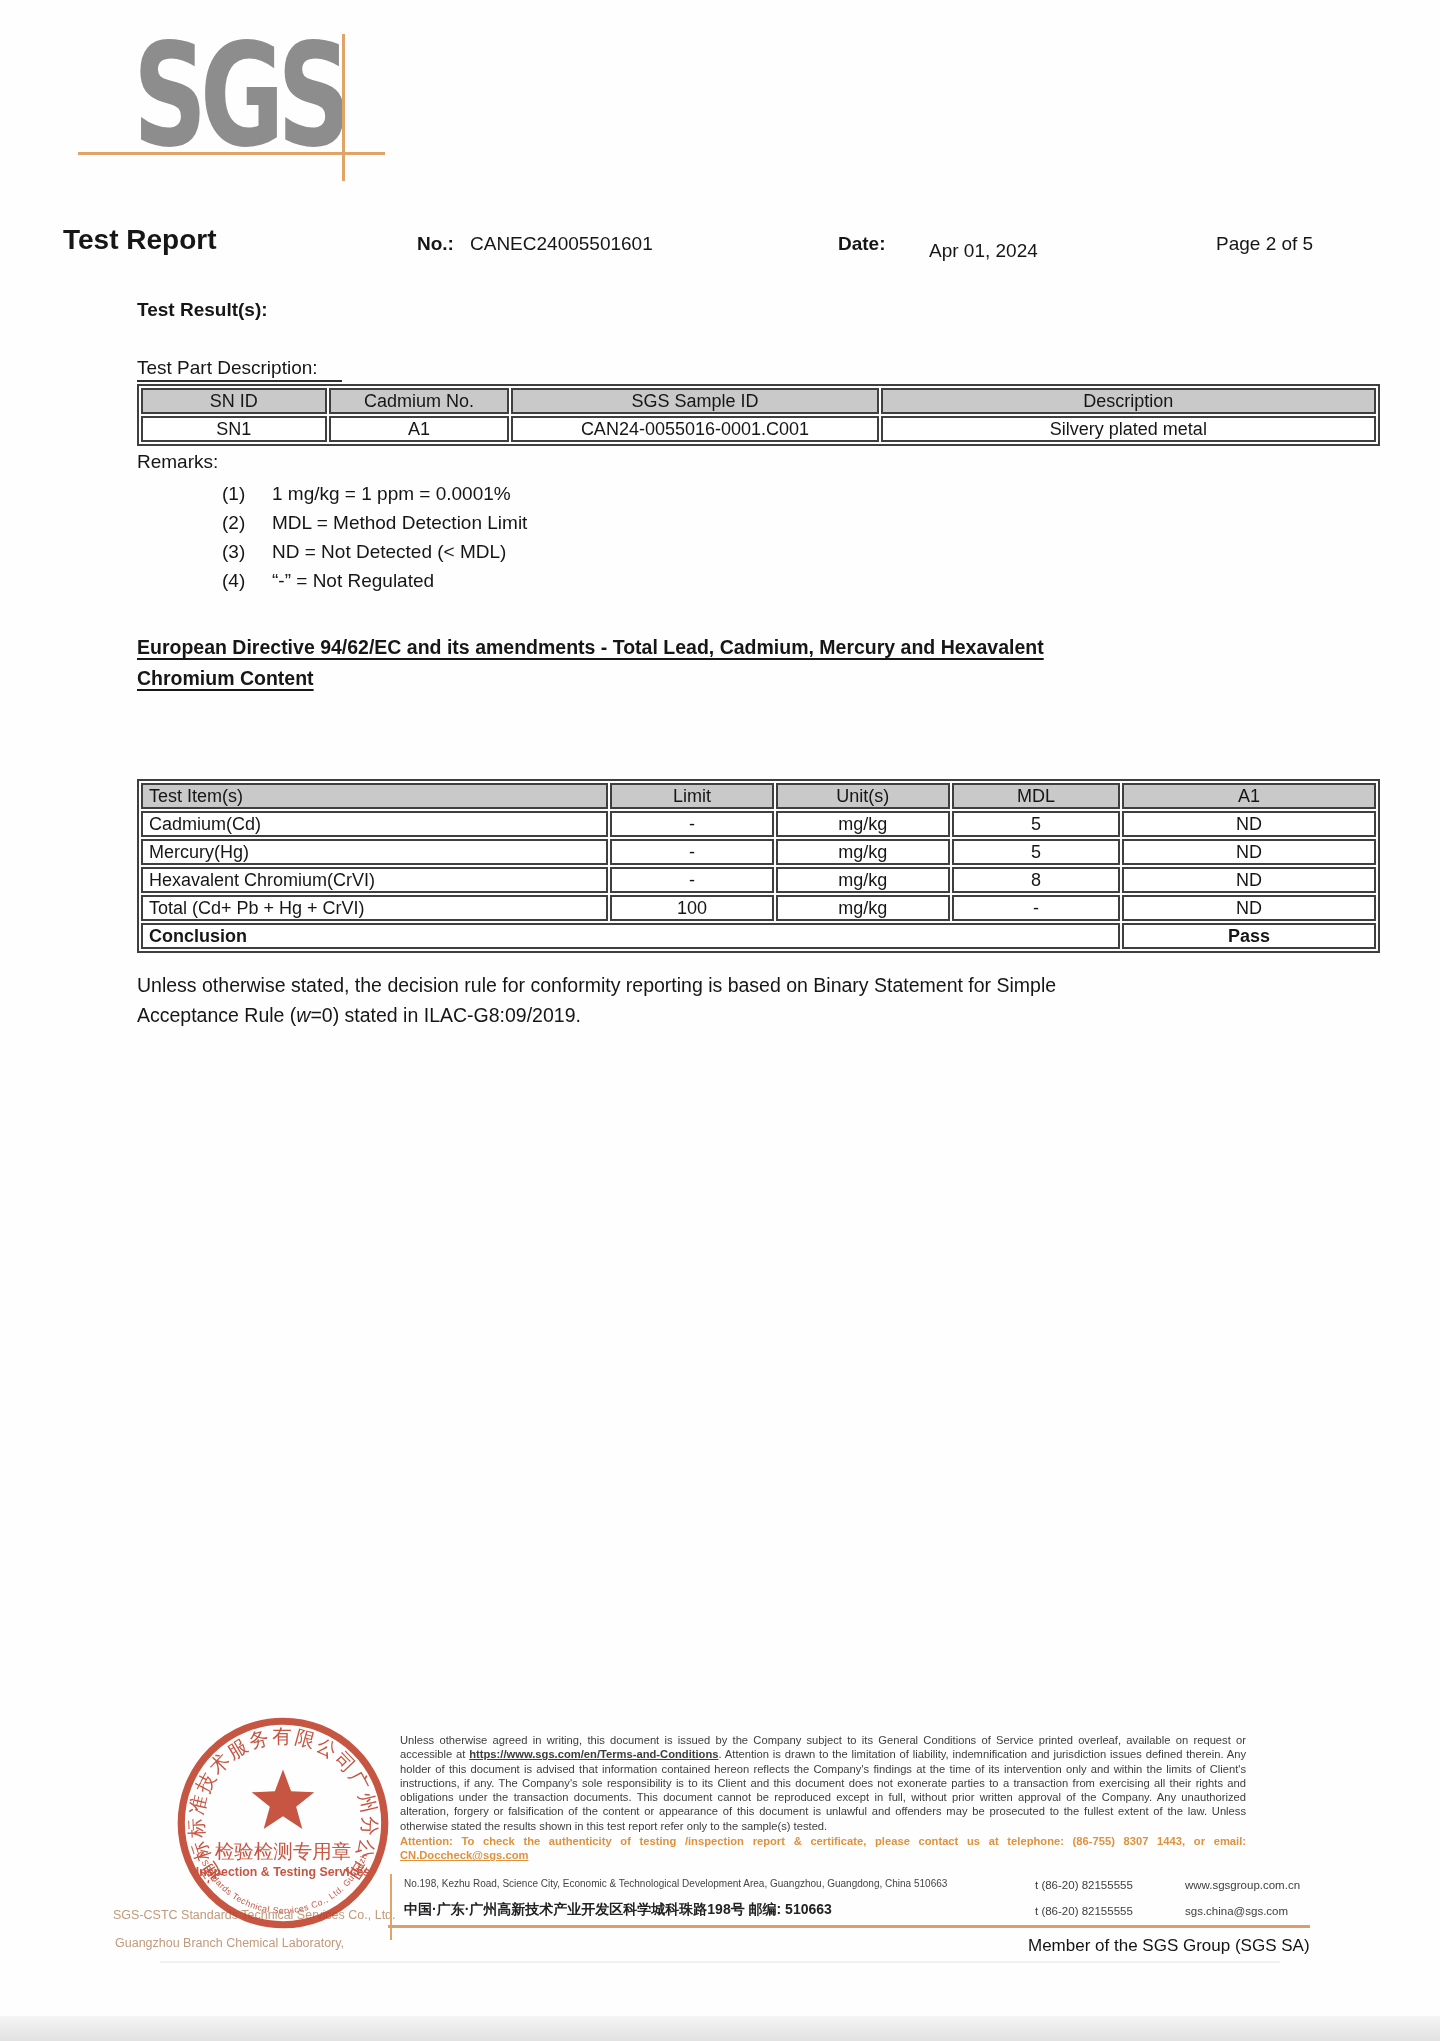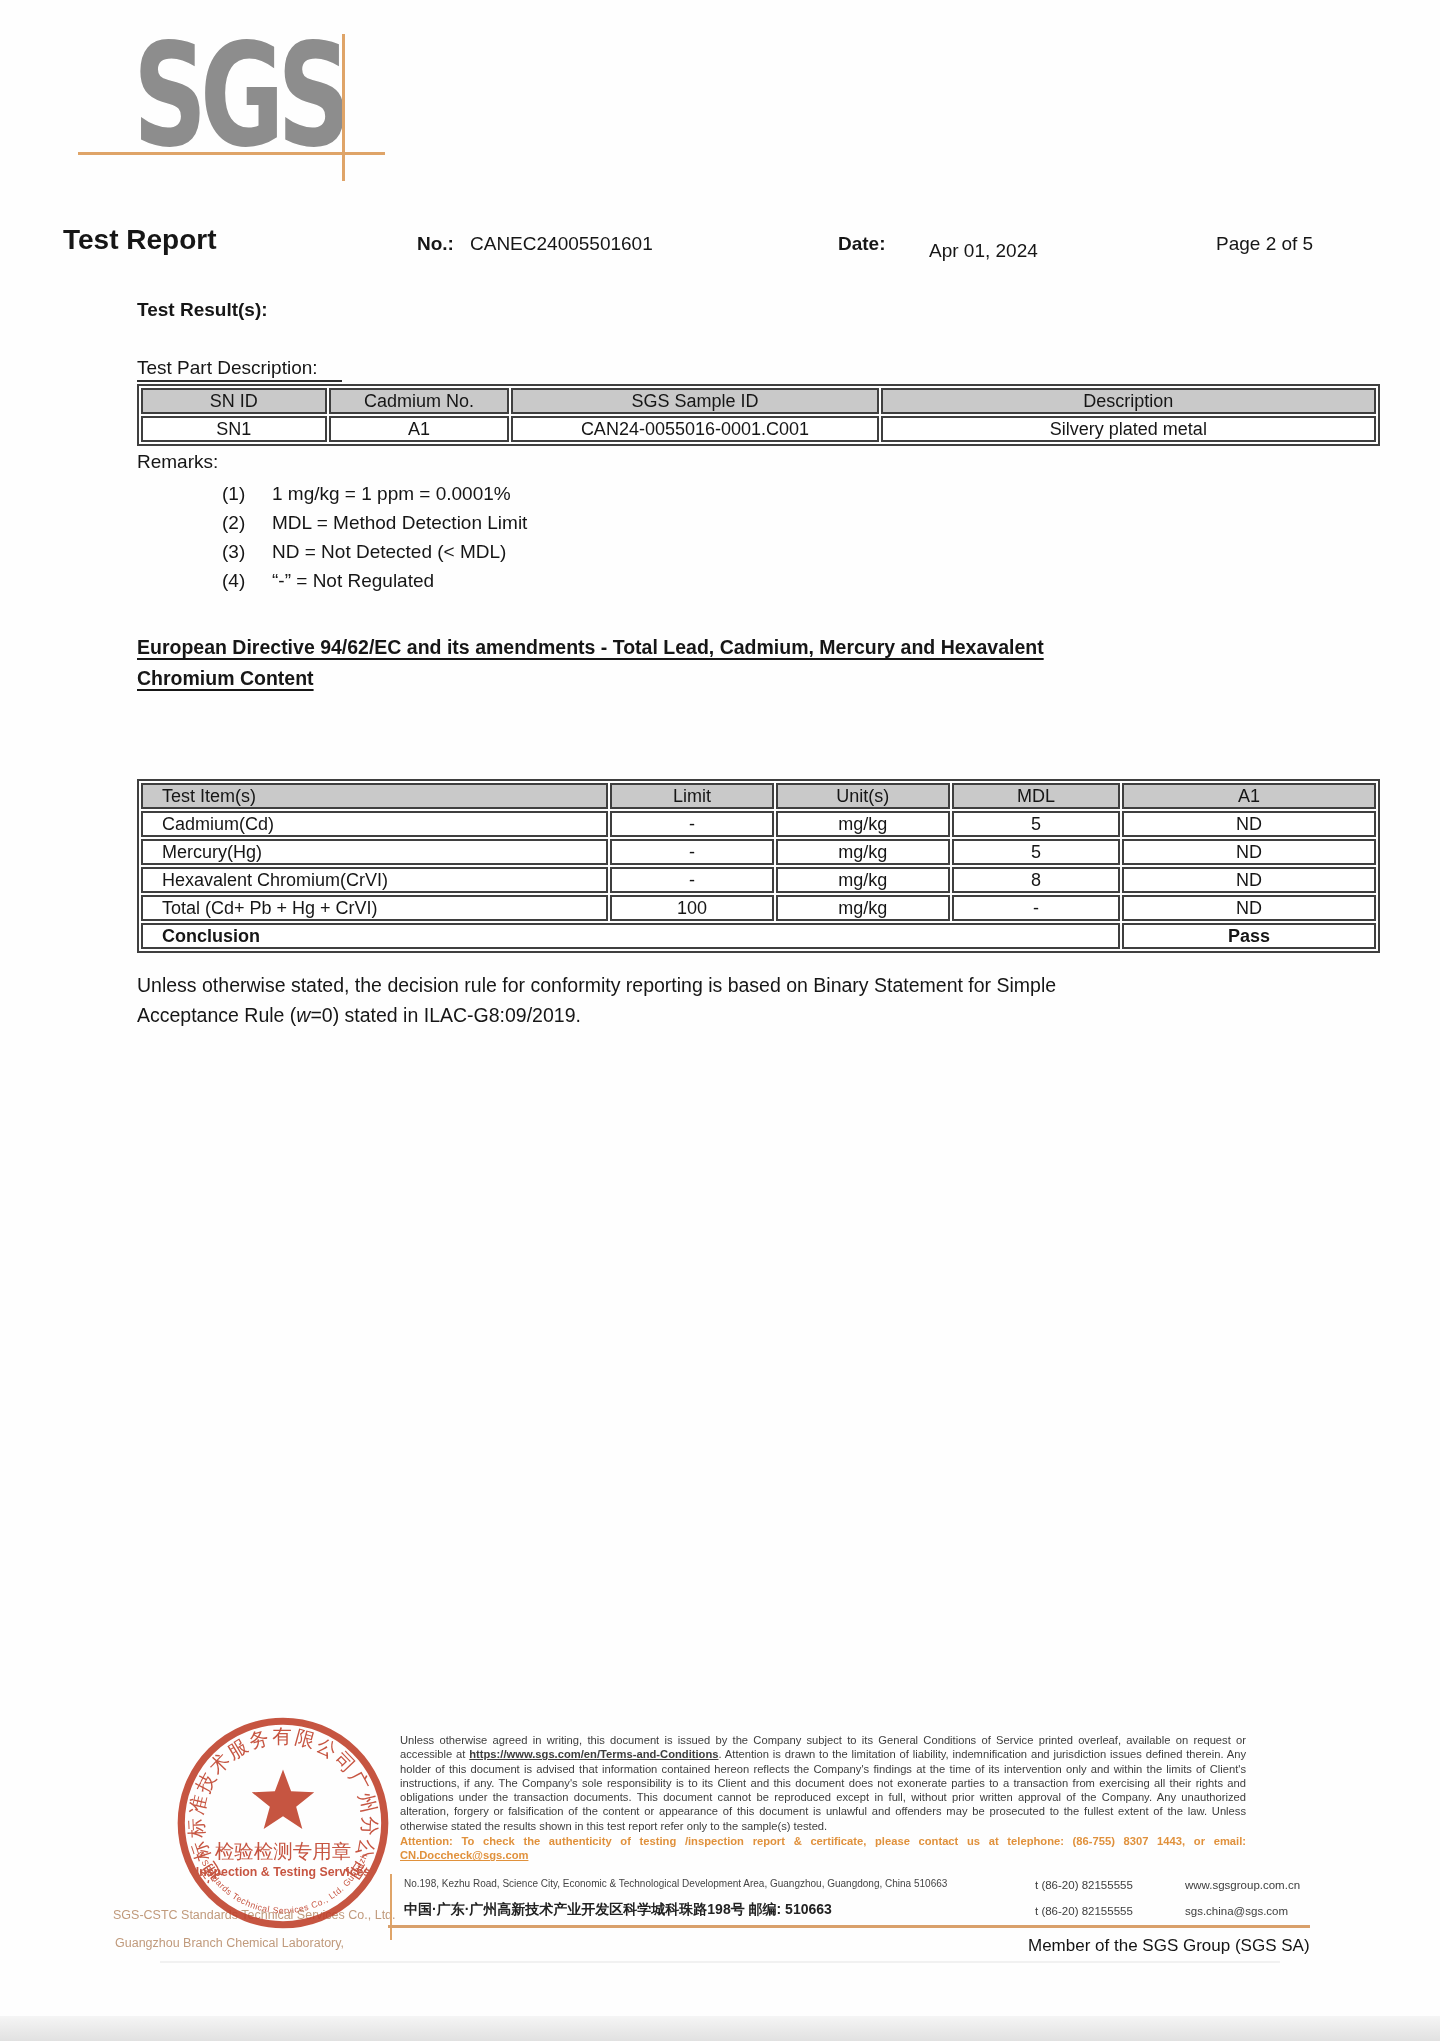--- a/index.html
+++ b/index.html
@@ -20,21 +20,21 @@
   .report-title{font-size:28px;font-weight:bold;}
 
   .heading-underline{border-bottom:2px solid #2e2e2e;padding-right:24px;padding-bottom:2px;}
 
   
   table.doc{border-collapse:separate;border-spacing:2px;background:#fff;
             border:2px solid #3f3f3f;table-layout:fixed;width:100%;}
   table.doc th,table.doc td{border:2px solid #3f3f3f;height:20px;padding:1px 6px;
             font-size:18px;line-height:20px;text-align:center;overflow:hidden;white-space:nowrap;}
   table.doc th{background:#c9c9c9;font-weight:normal;}
-  table.doc th.left,table.doc td.left{text-align:left;padding-left:19px;}
+  table.doc th.left,table.doc td.left{text-align:left;padding-left:6px;}
 
   .remark-line{display:flex;font-size:19px;line-height:29px;}
   .remark-num{width:50px;flex:0 0 50px;}
 
   .directive{font-size:19.5px;line-height:31px;font-weight:bold;}
   .directive span{text-decoration:underline;text-decoration-thickness:2px;text-underline-offset:4px;}
 
   .para{font-size:19.5px;line-height:30px;}
 
   

